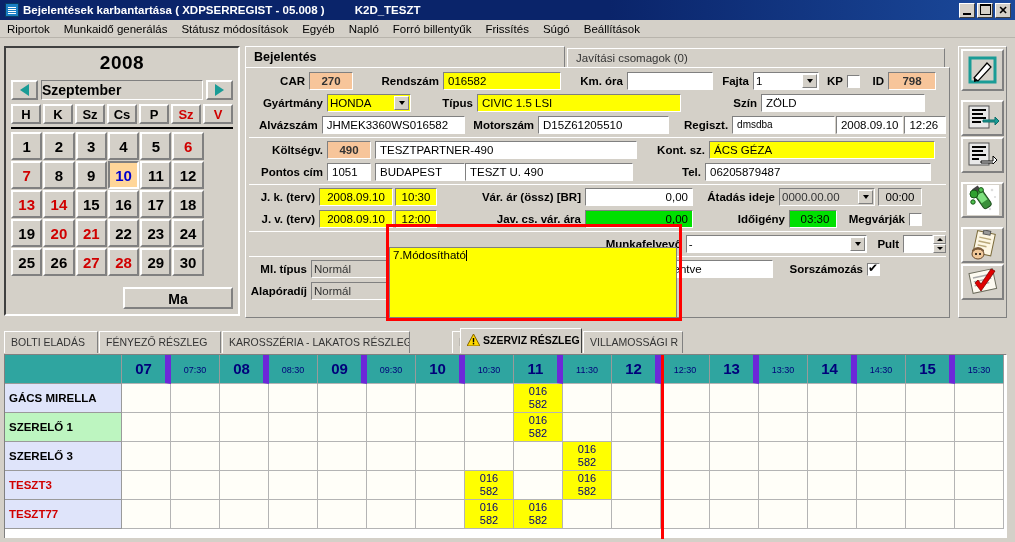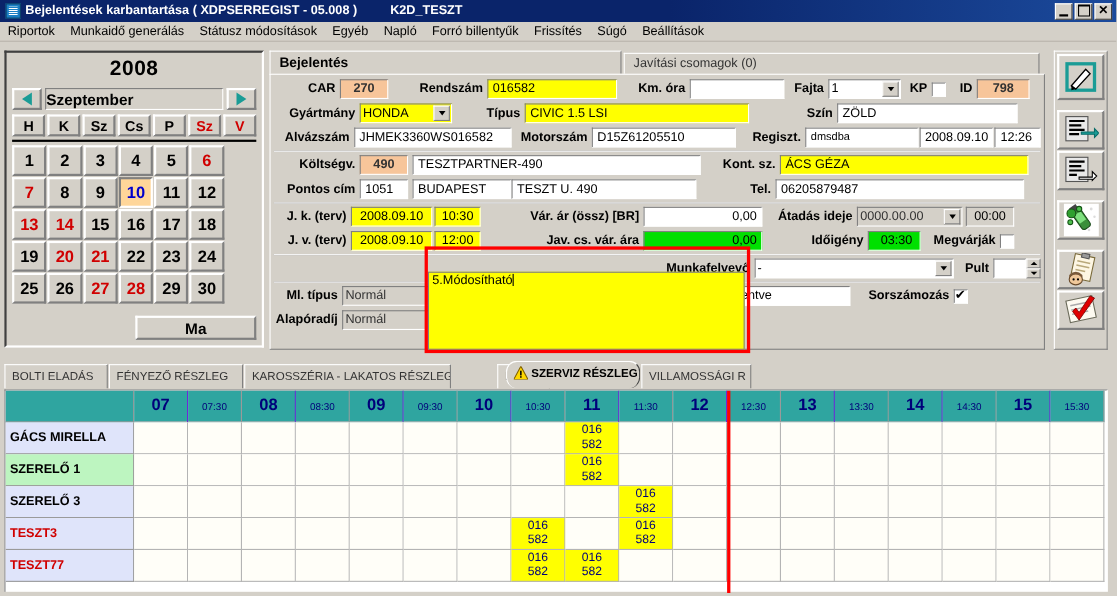--- a/index.html
+++ b/index.html
@@ -191,21 +191,21 @@
     position:absolute; left:4px; top:328px; width:1000px; height:26px;
   }
   .dtab {
     position:absolute; top:3px; height:22px; background:#d4d0c8;
     border:1px solid; border-color:#fff #808080 #808080 #fff; border-bottom:none;
     font-size:10.5px; line-height:20px; padding:0 6px; white-space:nowrap; color:#333;
     overflow:hidden;
   }
   .dtab.active {
     top:0; height:25px; line-height:23px; font-weight:bold; color:#000;
-    border-color:#fff #404040 #d4d0c8 #fff; z-index:5;border-radius:10px;
+    border-color:#fff #404040 #d4d0c8 #fff; z-index:5;
   }
   .warn-ico {
     display:inline-block; width:13px; height:12px; vertical-align:-2px; margin-right:3px;
     position:relative;
   }
 
   
   .sched {
     position:absolute; left:4px; top:354px; width:1003px; height:186px;
     background:#fff; border:1px solid; border-color:#808080 #fff #fff #808080;
@@ -220,21 +220,21 @@
     line-height:28px; padding-left:4px; overflow:hidden; white-space:nowrap;
   }
   .sgname.head { background:#2fa5a0; border-bottom:1px solid #9a9a9a;}
   .sgname.green { background:#bdf5c0; }
   .sgname.red { color:#d00000; }
   .sgcell {
     width:49px; flex:none; border-right:1px solid #b4b4b4; border-bottom:1px solid #b4b4b4;
     background:#fffef8; height:29px; position:relative;
   }
   .sgcell.hh { background:#2fa5a0; color:#00007a; font-weight:bold; font-size:15px;
-               text-align:center; line-height:27px; border-right:1px solid #6d28d9;}
+               text-align:center; line-height:27px; border-right:6px solid #6d28d9;}
   .sgcell.h30{ background:#2fa5a0; color:#00007a; font-size:9px;
                text-align:center; line-height:30px; border-right:1px solid #9a9a9a;}
   .sgcell.job {
     background:#ffff00; color:#00007a; font-size:11px; text-align:center;
     line-height:13px; padding-top:1px; font-weight:normal;
   }
   .redline {
     position:absolute; top:0; width:3px; height:186px; background:#ff0000; z-index:20;
   }
 
@@ -465,21 +465,21 @@
         <div class="combo gray" style="width:108px">
           <span>Normál</span>
           <span class="combo-btn"></span>
         </div>
         <div class="lbl" style="width:44px;padding-left:6px">Megj.</div>
       </div>
 
     </div>
   </div>
 
-  <div class="memo-yellow"><span>5.Módosítható</span><span class="caret"></span></div>
+  <div class="memo-yellow"><span>7.Módosítható</span><span class="caret"></span></div>
   <div class="redbox"></div>
 
   <div class="rtool">
     <div class="tbtn big">
       <svg width="30" height="30" viewBox="0 0 30 30">
         <rect x="2" y="3" width="25" height="24" fill="#d4d0c8" stroke="#1a9c96" stroke-width="3"></rect>
         <path d="M6 23 L19 8 L23 12 L10 26 Z" fill="#fff" stroke="#000" stroke-width="1.2"></path>
         <path d="M6 23 L10 26 L6 27 Z" fill="#000"></path>
       </svg>
     </div>

